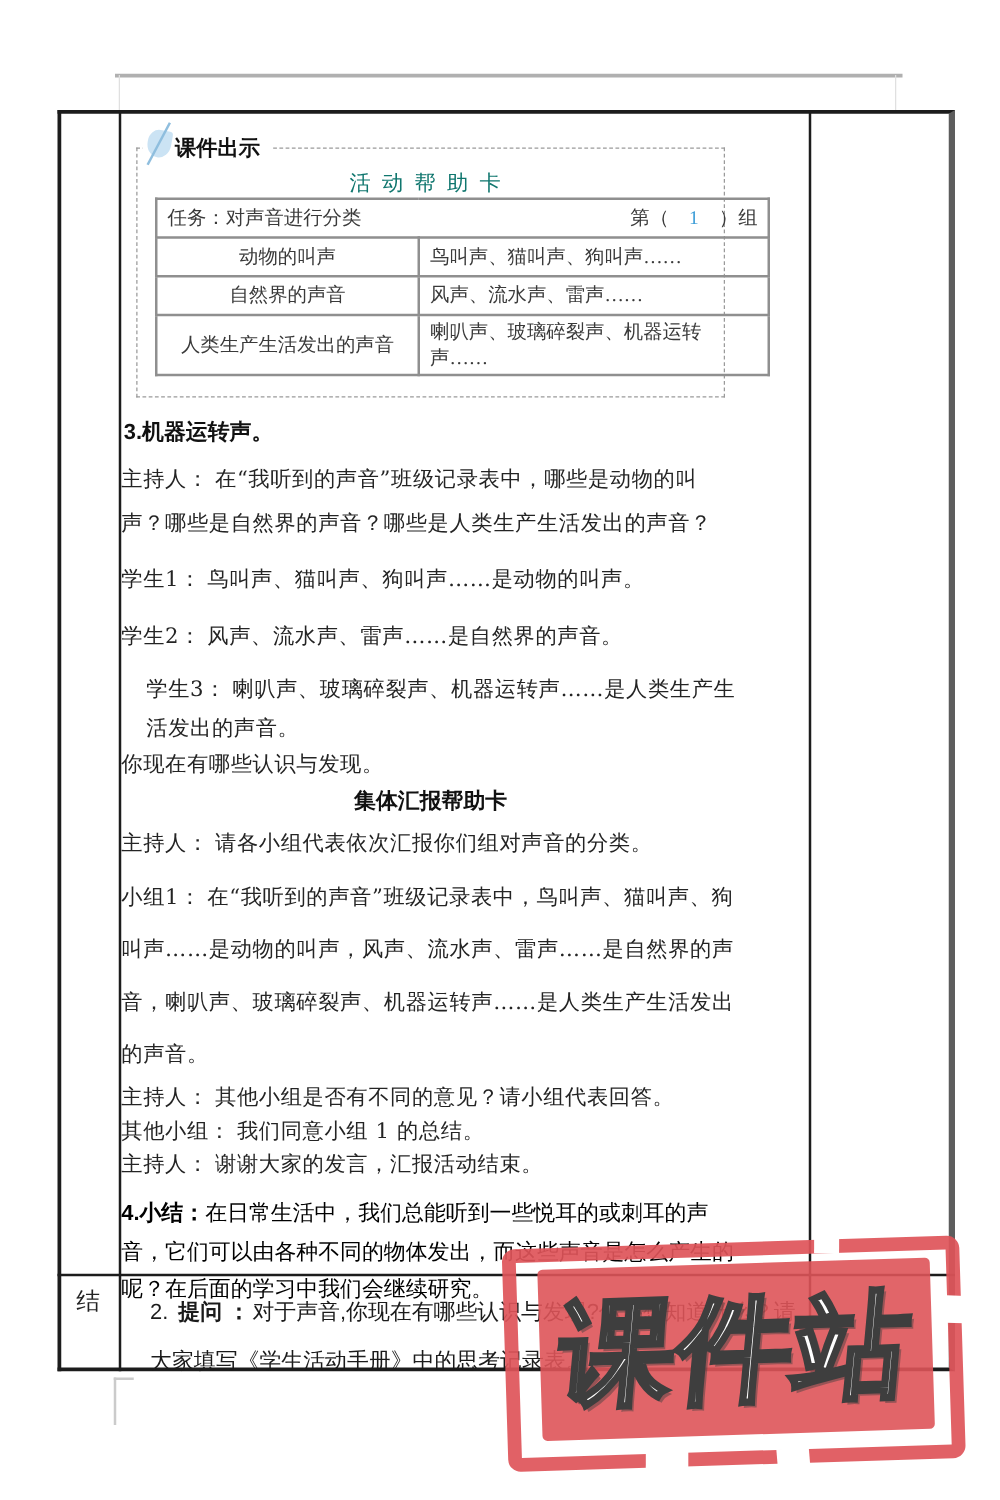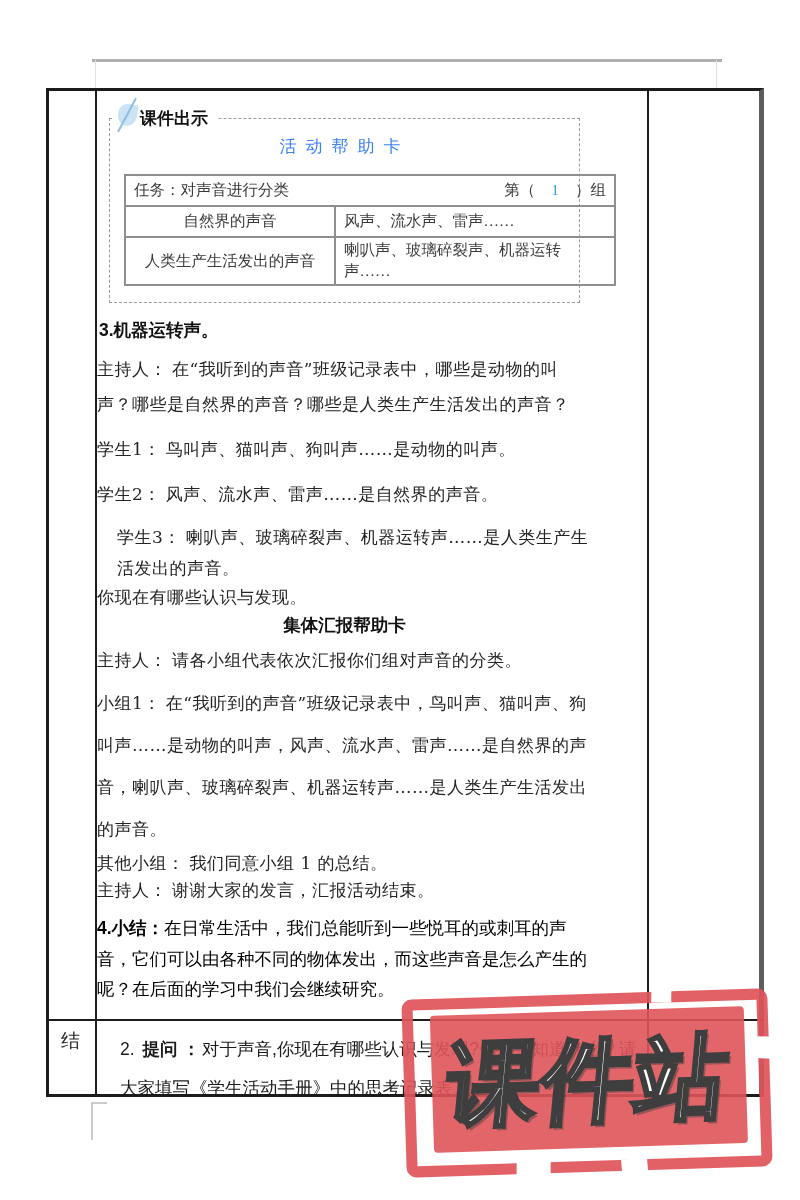--- a/index.html
+++ b/index.html
@@ -46,22 +46,22 @@
     font-family:"Liberation Sans","DejaVu Sans",sans-serif;
     font-weight:700; font-size:17px; color:#111; line-height:24px;
   }
   .drop-icon { position:absolute; left:2px; top:-4px; width:22px; height:27px; }
   .drop-icon::before { content:""; position:absolute; left:2px; top:3px; width:19px; height:22px;
     background:#cbe3f4; border-radius:50% 15% 55% 55%; transform:rotate(10deg); }
   .drop-icon::after { content:""; position:absolute; left:10px; top:-5px; width:2px; height:38px;
     background:#8fbede; transform:rotate(28deg); }
   .cw-label .lbl-text { position:relative; z-index:1; }
 
-  .act-title { text-align:center; font-size:17px; color:#3b82f6; letter-spacing:9px;
-    margin:2px 0 16px 0; font-family:"DejaVu Serif",serif; }
+  .act-title { text-align:center; font-size:17px; color:#0f766e; letter-spacing:9px;
+    margin:2px 0 0 0; font-family:"DejaVu Serif",serif; }
 
   table.act-table { width:492px; margin:0 auto; border-collapse:collapse;
     border:2px solid #7e7e7e; font-size:15.5px;padding-left:13px; }
   table.act-table td { border:2px solid #8f8f8f; height:31px; padding:2px 8px; color:#3a3a3a; }
   td.task-cell { padding:3px 10px; }
   .task-flex { display:flex; justify-content:space-between; align-items:center; }
   .group-wrap .gnum { color:#3e9ed8; padding:0 16px; }
   td.cat { text-align:center; width:210px; }
   td.ans { color:#3e9ed8; text-align:left; padding-left:10px; }
 
@@ -139,20 +139,24 @@
         <tbody>
             <tr>
           <td class="task-cell" colspan="2">
             <div class="task-flex">
               <span>任务：对声音进行分类</span>
               <span class="group-wrap"><span>第（</span><span class="gnum">1</span><span>）组</span></span>
             </div>
           </td>
         </tr>
         <tr>
+          <td class="cat">动物的叫声</td>
+          <td class="ans">鸟叫声、猫叫声、狗叫声……</td>
+        </tr>
+        <tr>
           <td class="cat">自然界的声音</td>
           <td class="ans">风声、流水声、雷声……</td>
         </tr>
         <tr>
           <td class="cat">人类生产生活发出的声音</td>
           <td class="ans">喇叭声、玻璃碎裂声、机器运转声……</td>
         </tr>
       </tbody>
         </table>
     </div>
@@ -163,20 +167,21 @@
     <p class="dlg lh35 mt10"><span class="spk">主持人：</span><span>在“我听到的声音”班级记录表中，哪些是动物的叫声？哪些是自然界的声音？哪些是人类生产生活发出的声音？</span></p>
     <p class="dlg lh35 mt10"><span class="spk">学生1：</span><span>鸟叫声、猫叫声、狗叫声……是动物的叫声。</span></p>
     <p class="dlg lh35 mt10"><span class="spk">学生2：</span><span>风声、流水声、雷声……是自然界的声音。</span></p>
     <p class="dlg lh31 mt10"><span class="spk">学生3：</span><span>喇叭声、玻璃碎裂声、机器运转声……是人类生产生活发出的声音。</span></p>
     <p class="dlg lh27"><span>你现在有哪些认识与发现。</span></p>
 
     <div class="card-title mt2">集体汇报帮助卡</div>
 
     <p class="dlg lh35 mt6"><span class="spk">主持人：</span><span>请各小组代表依次汇报你们组对声音的分类。</span></p>
     <p class="dlg lh42 mt4"><span class="spk">小组1：</span><span>在“我听到的声音”班级记录表中，鸟叫声、猫叫声、狗叫声……是动物的叫声，风声、流水声、雷声……是自然界的声音，喇叭声、玻璃碎裂声、机器运转声……是人类生产生活发出的声音。</span></p>
+    <p class="dlg lh27"><span class="spk">主持人：</span><span>其他小组是否有不同的意见？请小组代表回答。</span></p>
     <p class="dlg lh27"><span class="spk">其他小组：</span><span>我们同意小组 1 的总结。</span></p>
     <p class="dlg lh27"><span class="spk">主持人：</span><span>谢谢大家的发言，汇报活动结束。</span></p>
 
     <p class="summary"><span class="sum-label">4.小结：</span><span>在日常生活中，我们总能听到一些悦耳的或刺耳的声音，它们可以由各种不同的物体发出，而这些声音是怎么产生的呢？在后面的学习中我们会继续研究。</span></p>
   </div>
 
   <div class="footer-text-block">
     <span class="fnum">2.</span><span class="flabel">提问 ：</span><span>对于声音,你现在有哪些认识与发现?你还想知道什么？请大家填写《学生活动手册》中的思考记录表。</span>
   </div>
 

